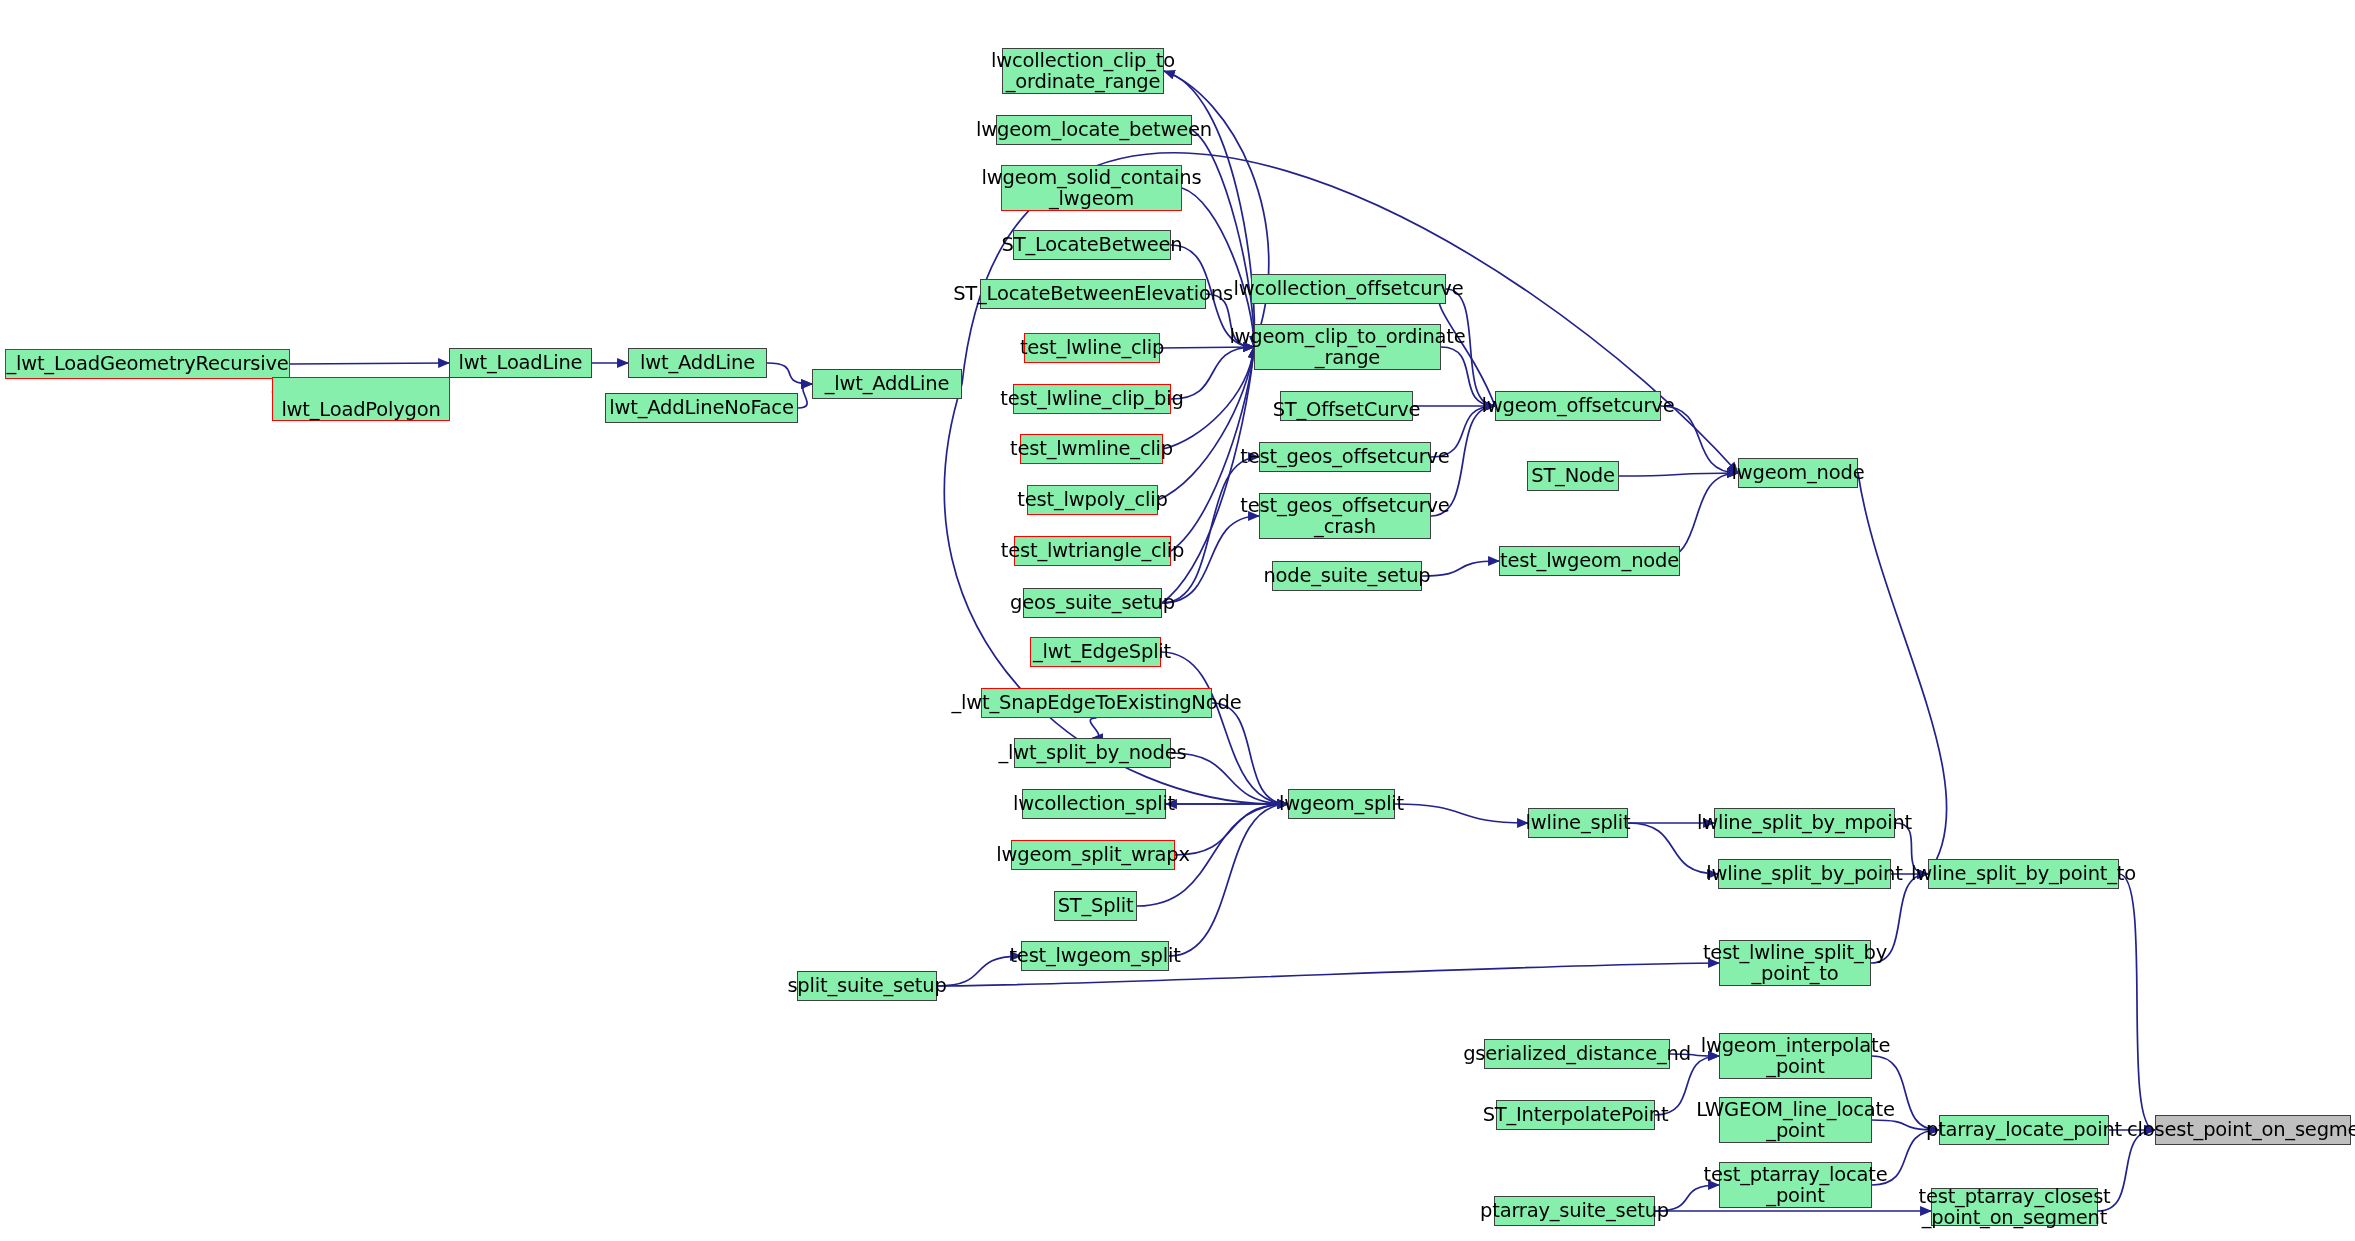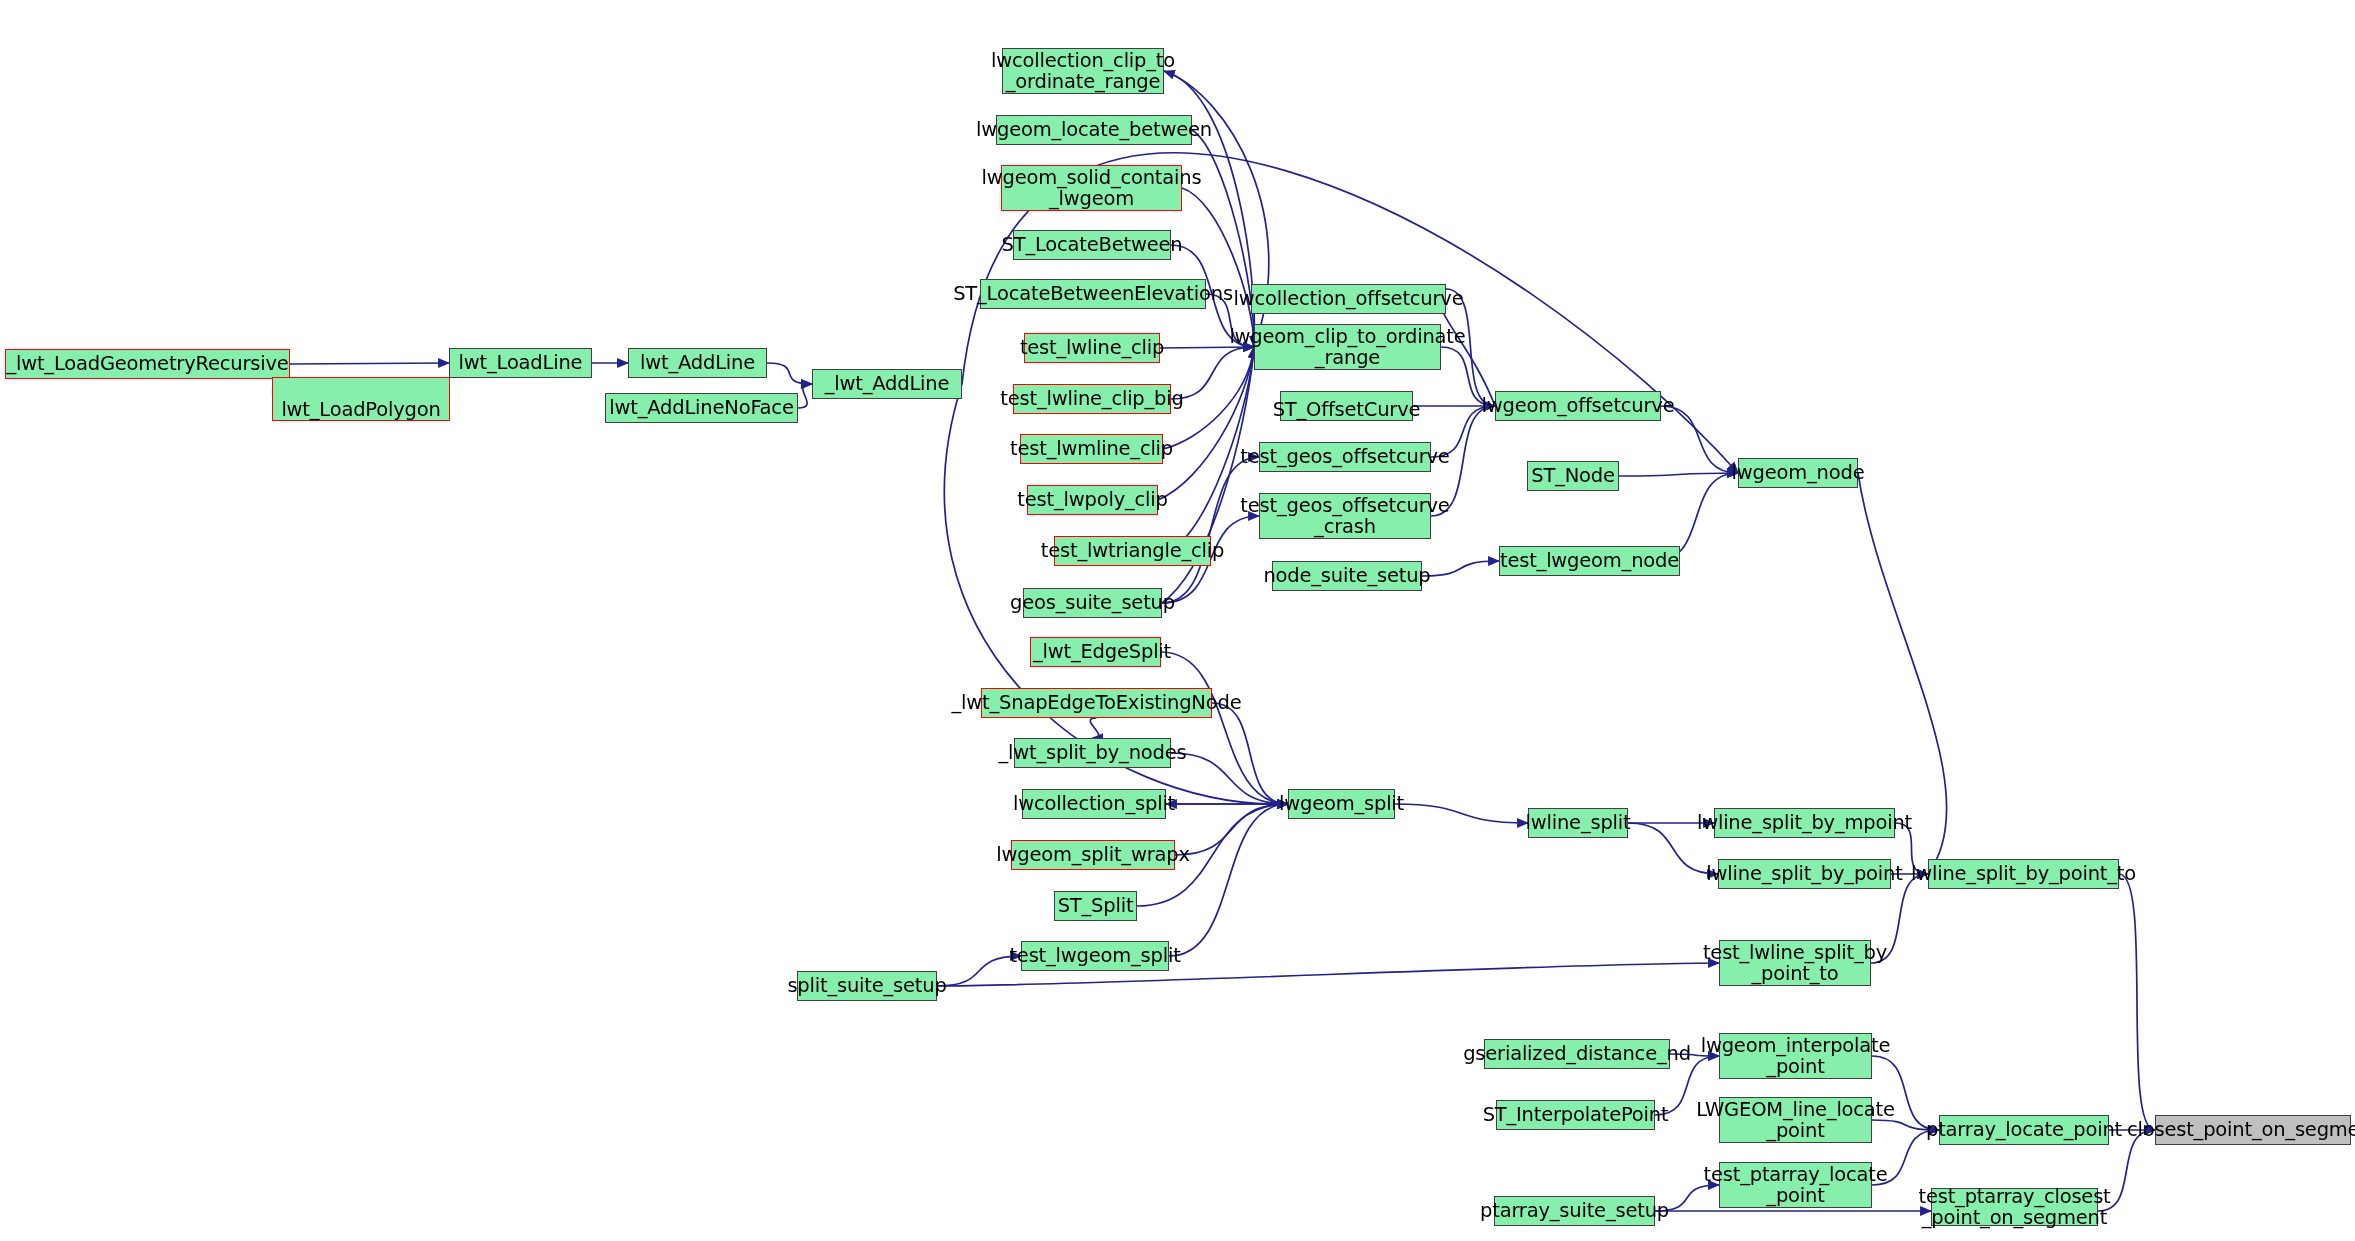--- a/index.html
+++ b/index.html
@@ -123,23 +123,23 @@
       <div class="node" style="left: 812px; top: 369px; width: 150px; height: 30px;"><div><span>_lwt_AddLine</span></div></div>
       <div class="node" style="left: 1002px; top: 48px; width: 162px; height: 46px;"><div><span>lwcollection_clip_to</span><span>_ordinate_range</span></div></div>
       <div class="node" style="left: 996px; top: 115px; width: 196px; height: 30px;"><div><span>lwgeom_locate_between</span></div></div>
       <div class="node red" style="left: 1001px; top: 165px; width: 181px; height: 46px;"><div><span>lwgeom_solid_contains</span><span>_lwgeom</span></div></div>
       <div class="node" style="left: 1013px; top: 230px; width: 158px; height: 30px;"><div><span>ST_LocateBetween</span></div></div>
       <div class="node" style="left: 980px; top: 279px; width: 226px; height: 30px;"><div><span>ST_LocateBetweenElevations</span></div></div>
       <div class="node red" style="left: 1024px; top: 333px; width: 136px; height: 30px;"><div><span>test_lwline_clip</span></div></div>
       <div class="node red" style="left: 1013px; top: 384px; width: 158px; height: 30px;"><div><span>test_lwline_clip_big</span></div></div>
       <div class="node red" style="left: 1020px; top: 434px; width: 143px; height: 30px;"><div><span>test_lwmline_clip</span></div></div>
       <div class="node red" style="left: 1027px; top: 485px; width: 131px; height: 30px;"><div><span>test_lwpoly_clip</span></div></div>
-      <div class="node red" style="left: 1014px; top: 536px; width: 157px; height: 30px; margin-left: 40px;"><div><span>test_lwtriangle_clip</span></div></div>
+      <div class="node red" style="left: 1014px; top: 536px; width: 157px; height: 30px;"><div><span>test_lwtriangle_clip</span></div></div>
       <div class="node" style="left: 1023px; top: 588px; width: 139px; height: 30px;"><div><span>geos_suite_setup</span></div></div>
-      <div class="node" style="left: 1251px; top: 274px; width: 195px; height: 30px; margin-top: 10px;"><div><span>lwcollection_offsetcurve</span></div></div>
+      <div class="node" style="left: 1251px; top: 274px; width: 195px; height: 30px;"><div><span>lwcollection_offsetcurve</span></div></div>
       <div class="node" style="left: 1254px; top: 324px; width: 187px; height: 46px;"><div><span>lwgeom_clip_to_ordinate</span><span>_range</span></div></div>
       <div class="node" style="left: 1280px; top: 391px; width: 133px; height: 30px; align-items: flex-end;"><div><span>ST_OffsetCurve</span></div></div>
       <div class="node" style="left: 1259px; top: 442px; width: 172px; height: 30px;"><div><span>test_geos_offsetcurve</span></div></div>
       <div class="node" style="left: 1259px; top: 493px; width: 172px; height: 46px;"><div><span>test_geos_offsetcurve</span><span>_crash</span></div></div>
       <div class="node" style="left: 1272px; top: 561px; width: 150px; height: 30px;"><div><span>node_suite_setup</span></div></div>
       <div class="node" style="left: 1495px; top: 391px; width: 166px; height: 30px;"><div><span>lwgeom_offsetcurve</span></div></div>
       <div class="node" style="left: 1527px; top: 461px; width: 92px; height: 30px;"><div><span>ST_Node</span></div></div>
       <div class="node" style="left: 1499px; top: 546px; width: 181px; height: 30px;"><div><span>test_lwgeom_node</span></div></div>
       <div class="node" style="left: 1738px; top: 458px; width: 120px; height: 30px;"><div><span>lwgeom_node</span></div></div>
       <div class="node red" style="left: 1030px; top: 637px; width: 131px; height: 30px; padding-left: 13px;"><div><span>_lwt_EdgeSplit</span></div></div>

